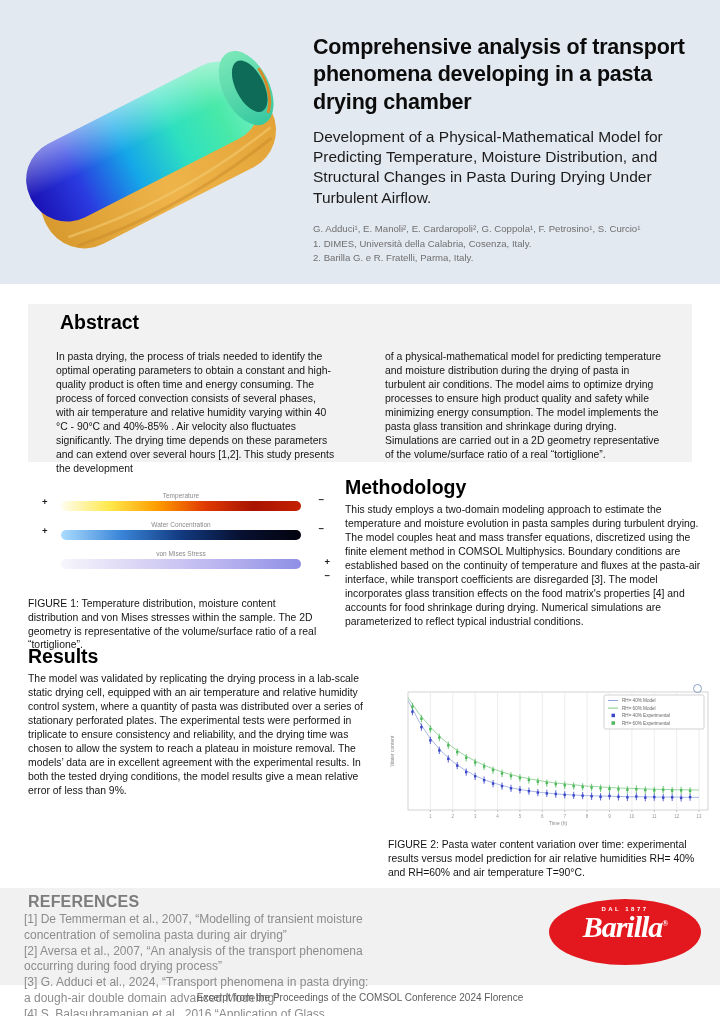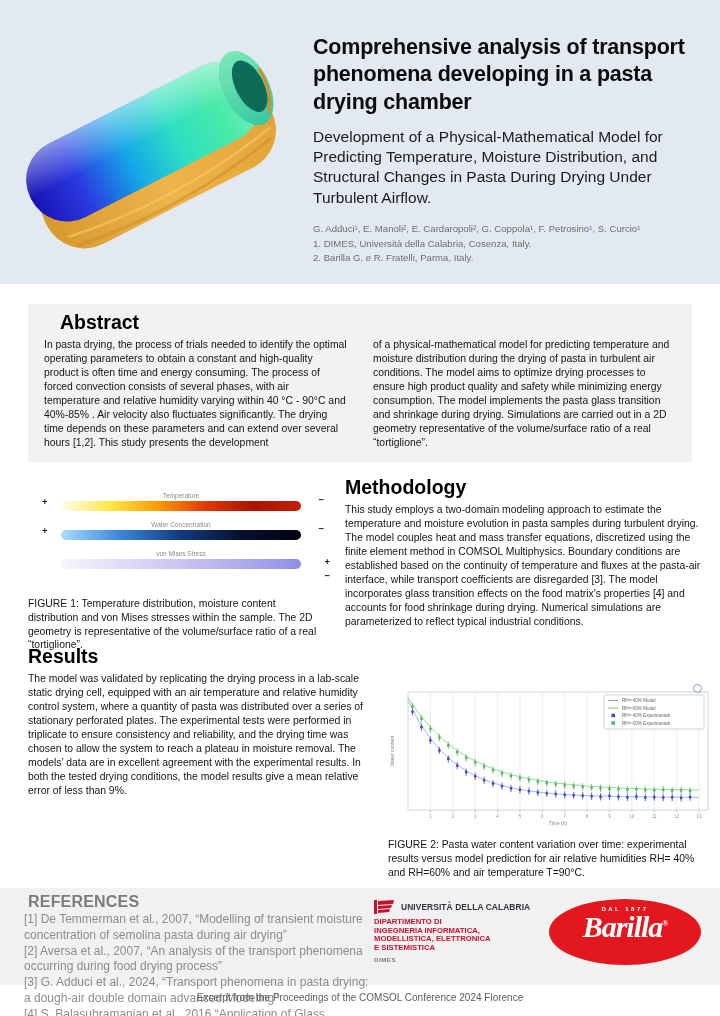--- a/index.html
+++ b/index.html
@@ -14,21 +14,21 @@
   .title-block h1{margin:0;font-size:21.5px;line-height:1.27;font-weight:bold;color:#0c0c0c;letter-spacing:-0.2px;}
   .subtitle{margin:11px 0 0;font-size:15.5px;line-height:1.31;color:#1b1b1b;}
   .authors{margin:15px 0 0;font-size:9.6px;color:#6f6f6f;}
   .affiliations{margin:3px 0 0;font-size:9.6px;line-height:1.5;color:#6f6f6f;}
 
   
   .abstract{position:absolute;left:28px;top:304px;width:664px;height:158px;background:#f2f2f2;
             box-sizing:border-box;padding:7px 16px;}
   .abstract h2{margin:0 16px 4px;font-size:19.5px;color:#000;}
   .cols{display:flex;gap:26px;}
-  .cols p{margin:0;flex:1;font-size:10.4px;line-height:1.34;color:#141414;}
+  .cols p{margin:12px;flex:1;font-size:10.4px;line-height:1.34;color:#141414;}
 
   
   .figure1{position:absolute;left:28px;top:492px;width:306px;}
   .cbr{position:relative;height:29px;}
   .clab{text-align:center;font-size:6.5px;color:#8a8a8a;height:9px;}
   .cbar{width:240px;height:10px;margin:0 auto;border-radius:5px;}
   .sgn{position:absolute;font-size:9.5px;color:#1a1a1a;font-weight:bold;}
   .sgn.l{left:14px;top:4px;} .sgn.r{right:10px;top:2px;}
   .sgn.rt{right:4px;top:6px;} .sgn.rb{right:4px;top:20px;}
   .fig-caption{font-size:10.4px;line-height:1.33;color:#141414;margin-top:18px;width:300px;}
@@ -351,36 +351,20 @@
 
   <div class="bottom-band">
     <div class="references">
       <h3>REFERENCES</h3>
       <p>[1] De Temmerman et al., 2007,  “Modelling of transient moisture concentration of semolina pasta during air drying”</p>
       <p>[2] Aversa et al., 2007, “An analysis of the transport phenomena occurring during food drying process”</p>
       <p>[3] G. Adduci et al., 2024, “Transport phenomena in pasta drying: a dough-air double domain advanced Modeling”</p>
       <p>[4] S. Balasubramanian et al., 2016,“Application of Glass Transition in Food Processing”</p>
     </div>
 
-    <div class="unical">
-      <div class="uniname">
-        <svg width="22" height="14" viewBox="0 0 22 14">
-          <rect x="0" y="0" width="3" height="14" fill="#c8102e"></rect>
-          <path d="M4 1 L20 0 L19 4 L4 5 Z" fill="#c8102e"></path>
-          <path d="M4 6 L18 5 L17 8 L4 9 Z" fill="#c8102e"></path>
-          <path d="M4 10 L16 9 L15 12 L4 13 Z" fill="#c8102e"></path>
-        </svg>
-        <span>UNIVERSITÀ DELLA CALABRIA</span>
-      </div>
-      <div class="dept pre">DIPARTIMENTO DI
-INGEGNERIA INFORMATICA,
-MODELLISTICA, ELETTRONICA
-E SISTEMISTICA</div>
-      <div class="dimes">DIMES</div>
-    </div>
 
     <div class="barilla">
       <div class="dal">DAL 1877</div>
       <div class="brand"><span>Barilla</span><span class="reg">®</span></div>
     </div>
   </div>
 
   <footer>
     <p>Excerpt from the Proceedings of the COMSOL Conference 2024 Florence</p>
   </footer>

